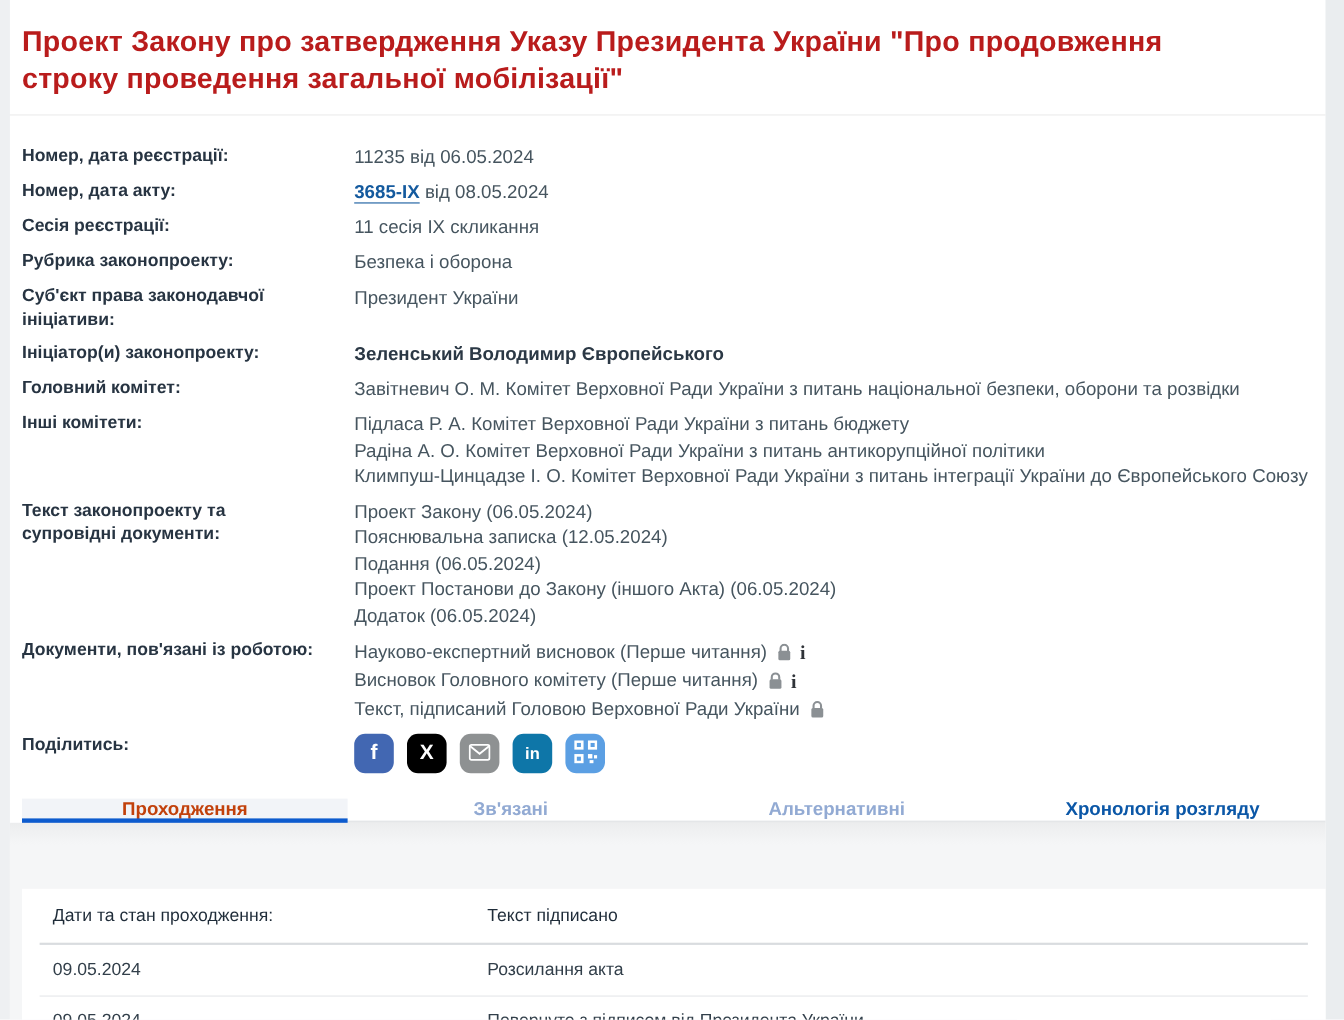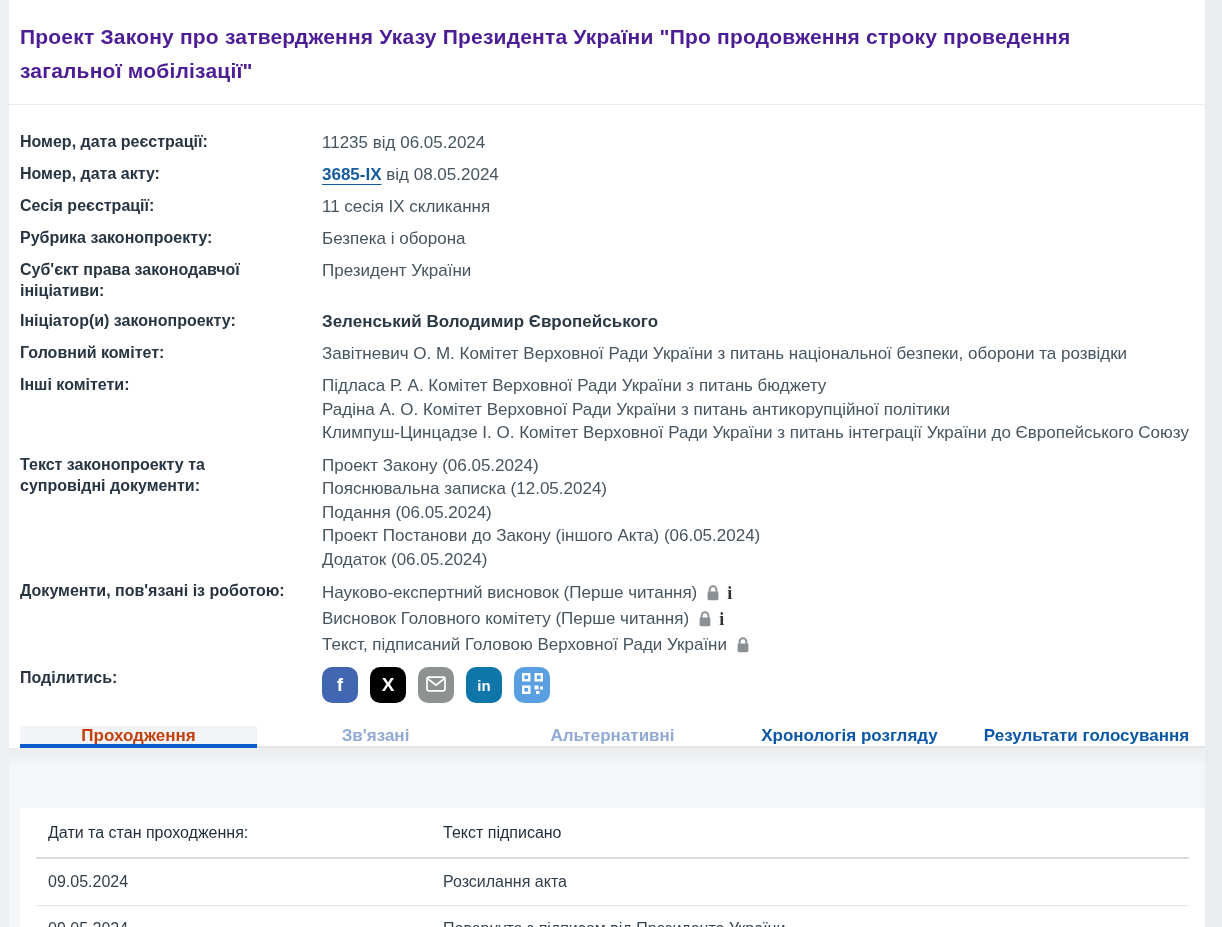--- a/index.html
+++ b/index.html
@@ -7,21 +7,21 @@
               font-family:"Liberation Sans", sans-serif; }
   .page { position:relative; width:1222px; height:927px; background:#fff; }
   .edge { position:absolute; top:0; bottom:0; }
   .edge-l { left:0; width:9px; background:#eef0f2; }
   .edge-r { right:0; width:17px; background:#eaedef; }
   .content { position:absolute; left:9px; right:17px; top:0; bottom:0;
              display:flex; flex-direction:column; }
 
   
   .hdr { padding:20px 20px 16px 11px; border-bottom:1px solid #ececec; }
-  .hdr h1 { font-size:21px; line-height:34px; font-weight:bold; color:#4c1d95;
+  .hdr h1 { font-size:26px; line-height:34px; font-weight:bold; color:#b91c1c;
             max-width:1060px; letter-spacing:.2px; }
 
   
   .details { padding:26px 0 0 11px; }
   .drow { display:grid; grid-template-columns:302px 1fr; margin-bottom:9px; }
   .dlabel { font-size:16px; line-height:21px; font-weight:bold; color:#273442; padding-right:34px; }
   .dvalue { font-size:17px; line-height:23px; color:#46555f; }
   .dvalue.strong { font-weight:bold; color:#2b3845; }
   .vline { line-height:23.5px; }
   .doclink { color:#46555f; text-decoration:none; cursor:pointer; }
@@ -209,23 +209,20 @@
         </div>
       <div class="tab muted">
           <span>Зв'язані</span>
         </div>
       <div class="tab muted">
           <span>Альтернативні</span>
         </div>
       <div class="tab">
           <span>Хронологія розгляду</span>
         </div>
-      <div class="tab">
-          <span>Результати голосування</span>
-        </div>
     </div>
 
     <div class="bottom">
       <div class="panel">
         <div class="trow thead">
           <div>Дати та стан проходження:</div>
           <div>Текст підписано</div>
         </div>
         <div class="trow">
           <div>09.05.2024</div>

